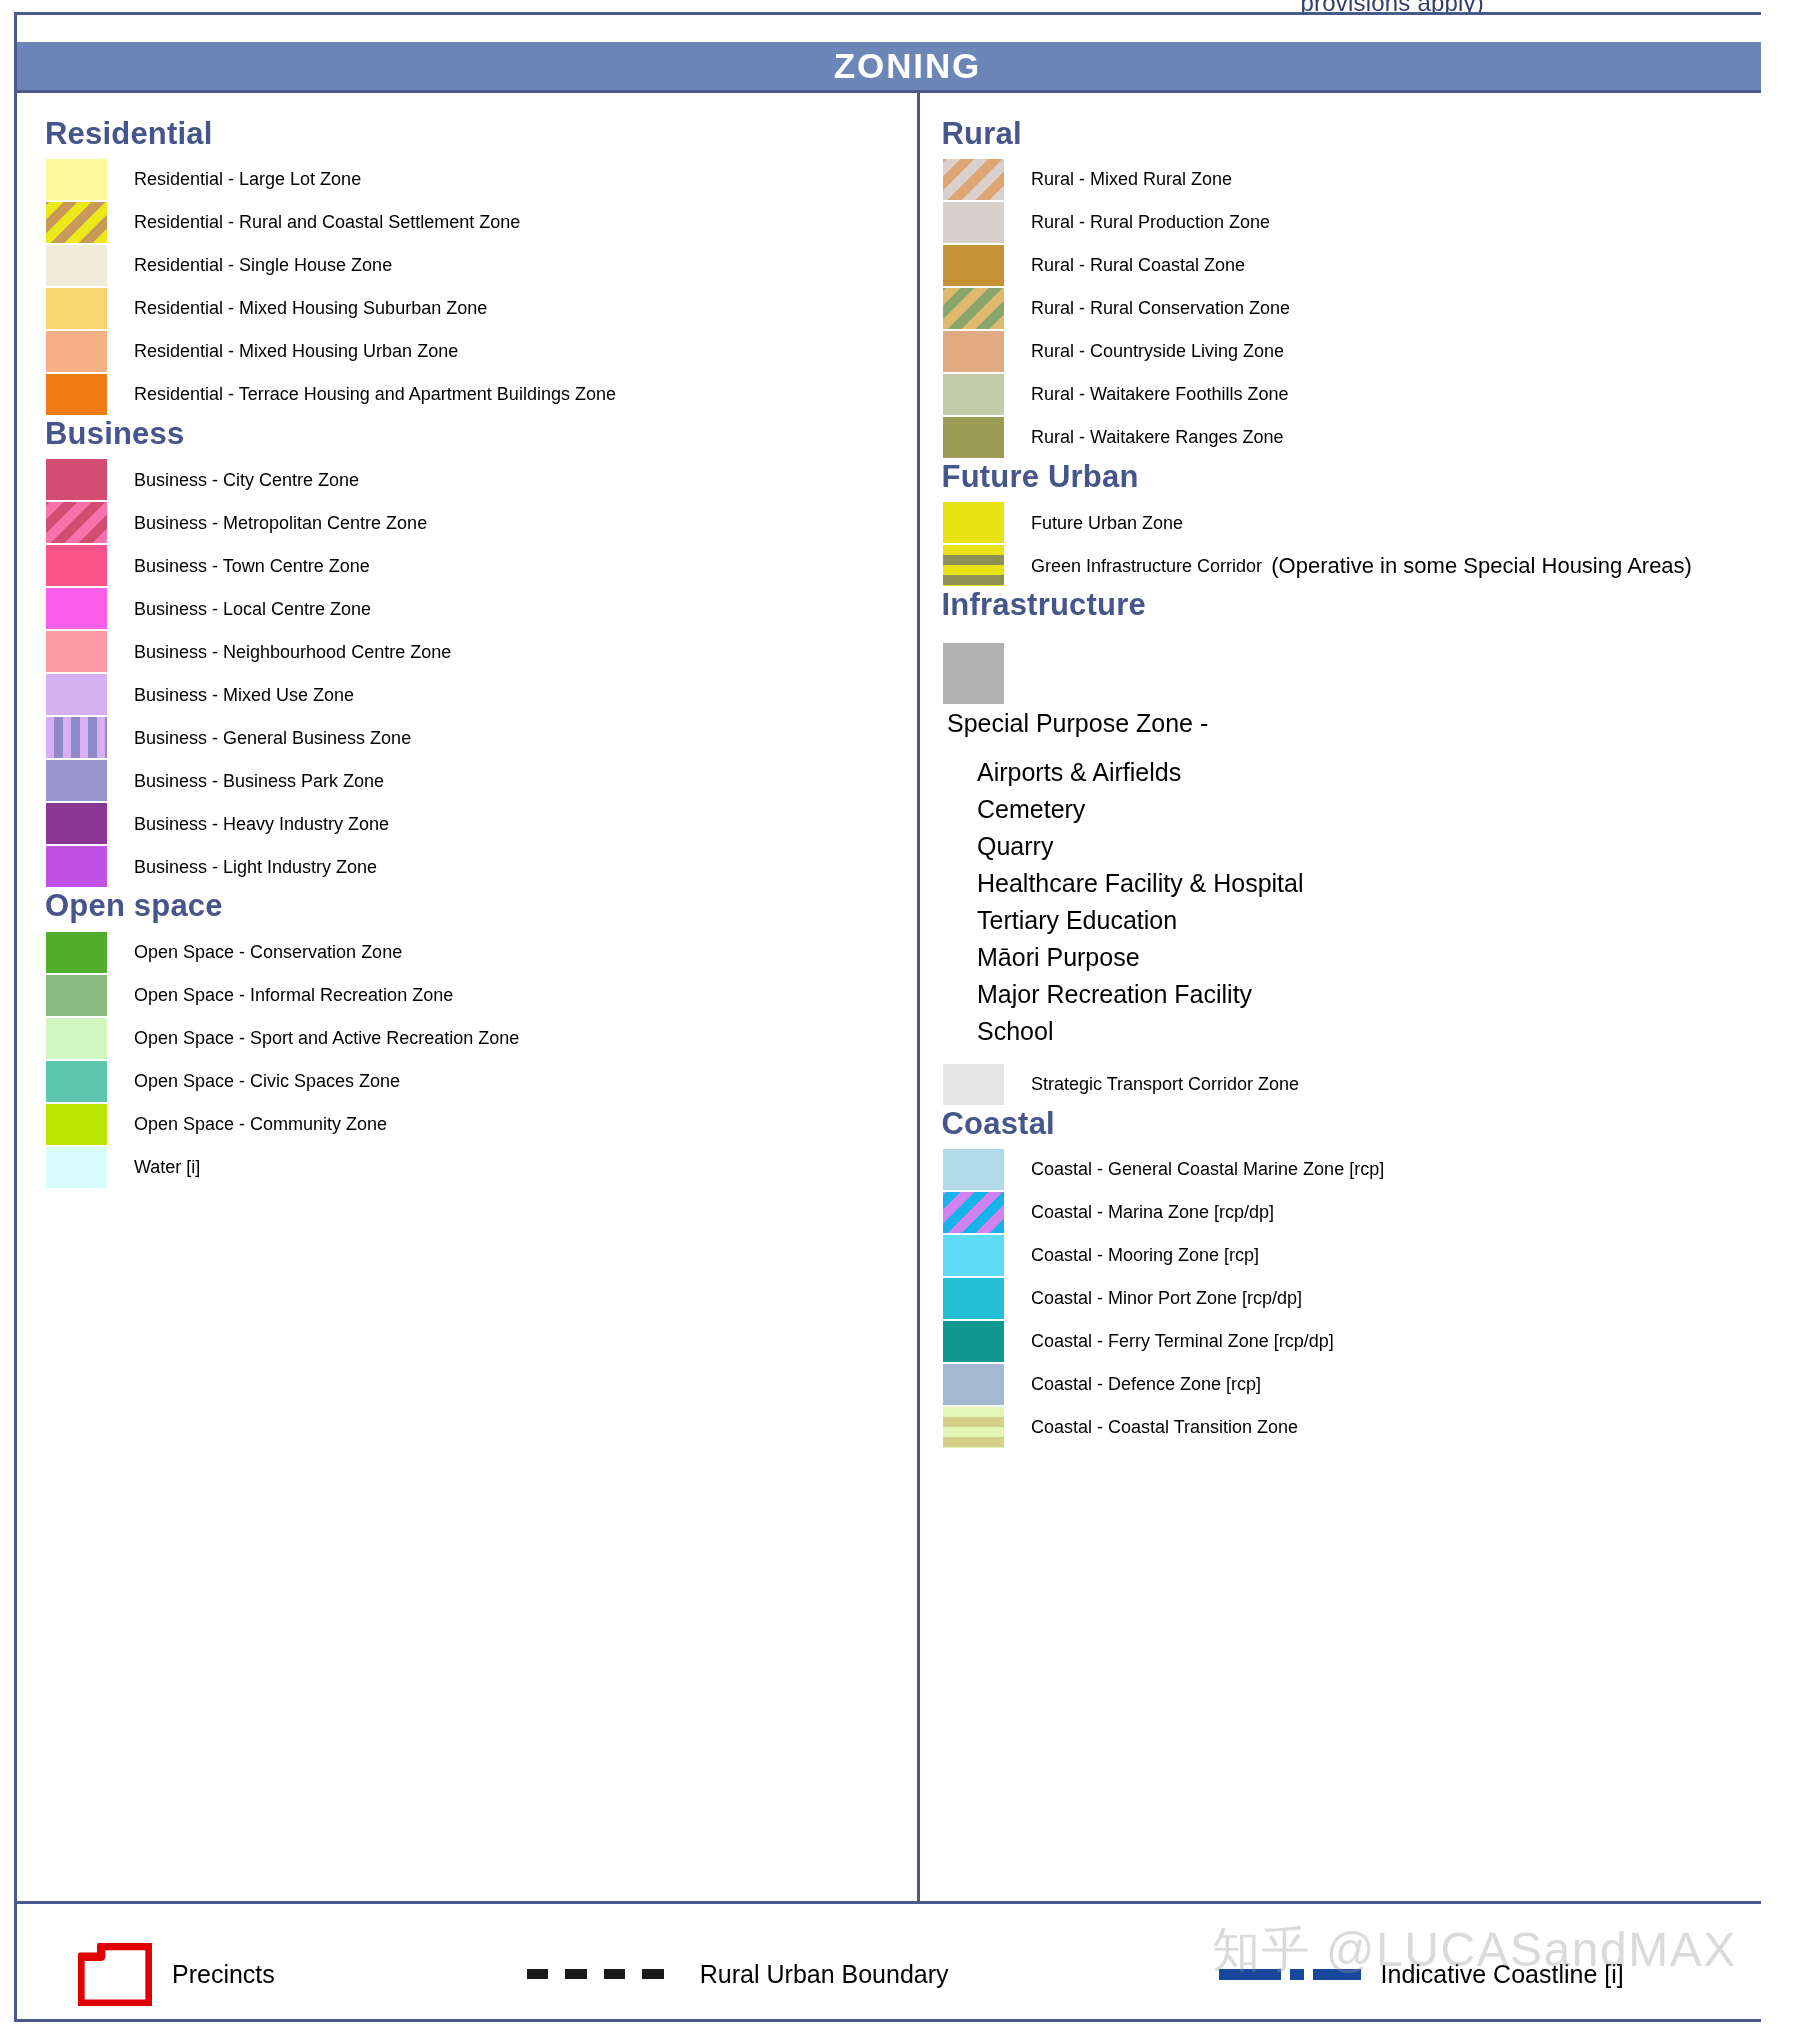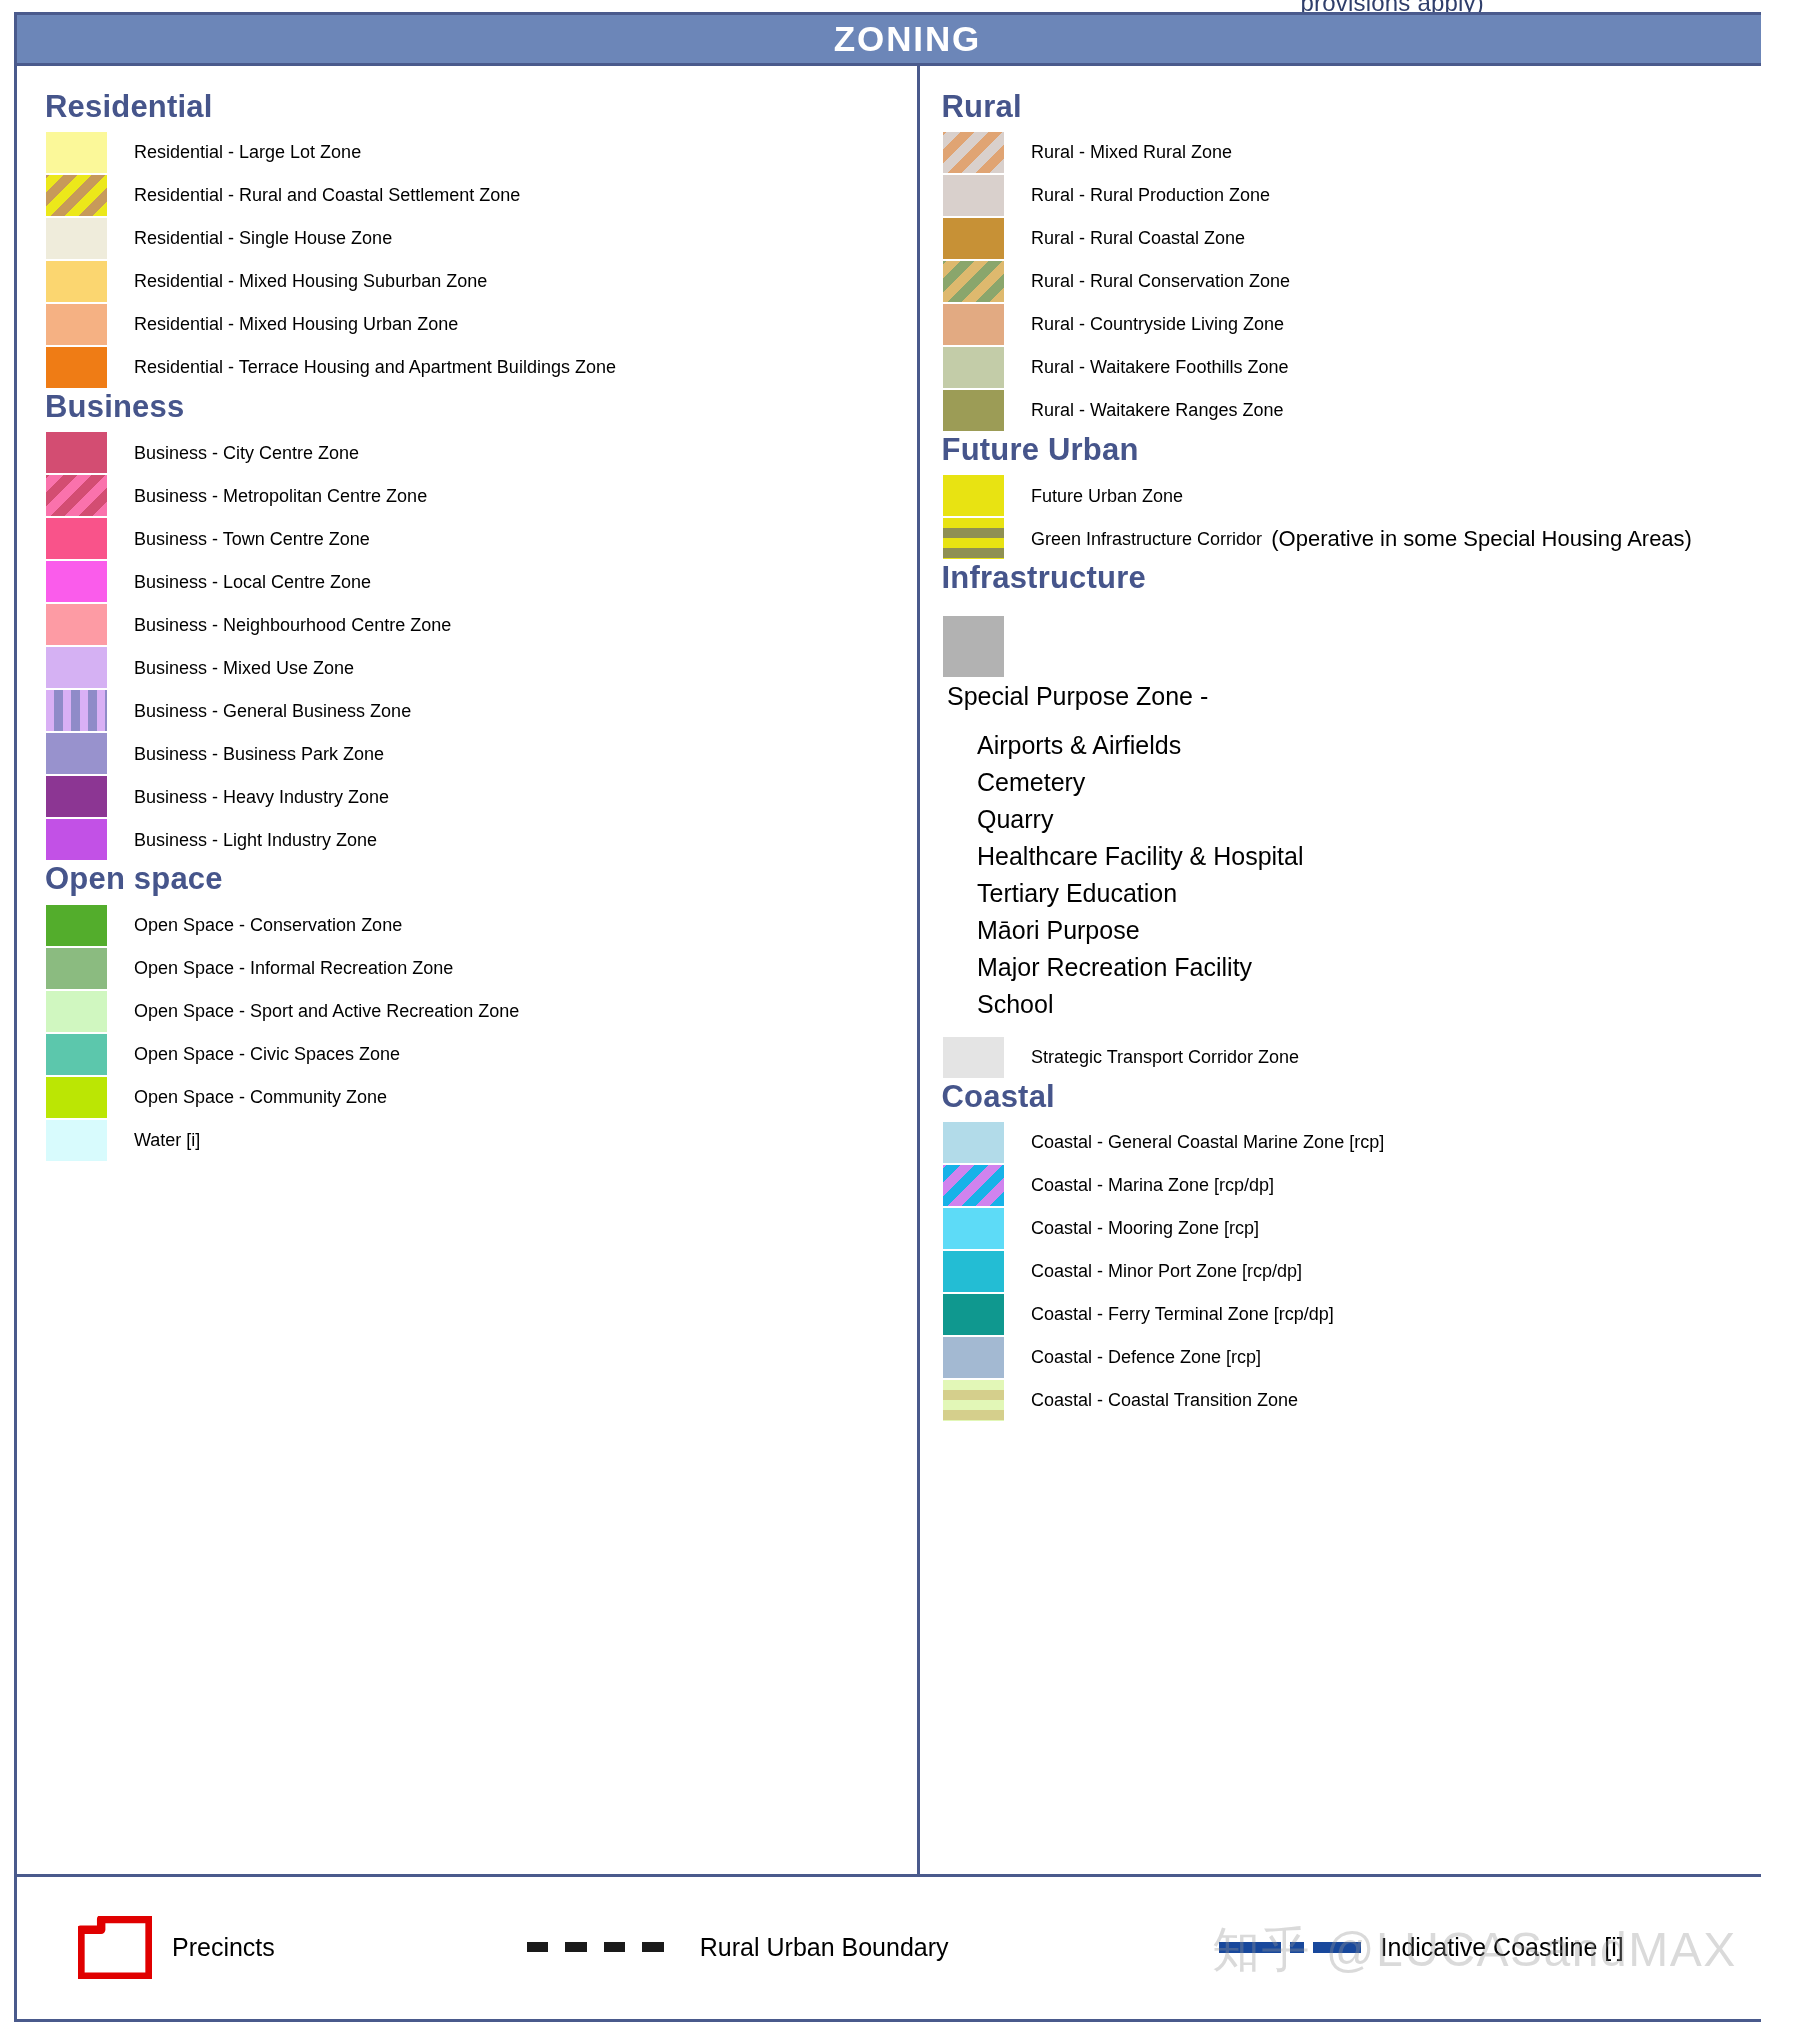--- a/index.html
+++ b/index.html
@@ -40,20 +40,21 @@
     background: #ffffff;
   }
 
   .titlebar {
     height: 51px;
     background: #6c86b8;
     border-bottom: 3.8px solid #4a5a8c;
     display: flex;
     align-items: center;
     justify-content: center;
+    margin-top: 27px;
   }
   .titlebar-text {
     color: #ffffff;
     font-size: 35px;
     font-weight: bold;
     letter-spacing: 1.9px;
   }
 
   .columns {
     display: flex;

